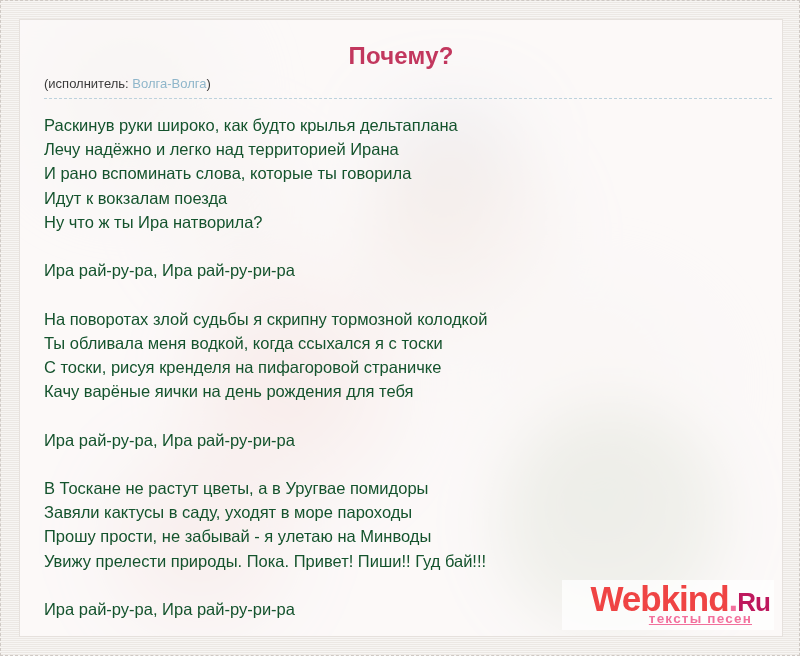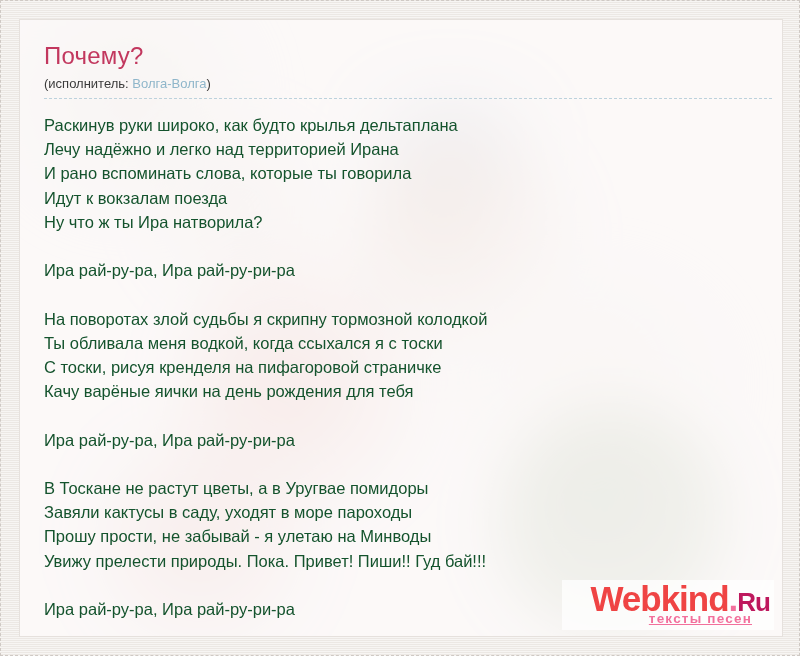--- a/index.html
+++ b/index.html
@@ -78,24 +78,25 @@
   #content {
     position: absolute;
     inset: 0;
     padding: 22px 24px 0 24px;
     box-sizing: border-box;
   }
 
   #song-title {
     margin: 0;
     font-size: 24px;
-    font-weight: normal;
+    font-weight: bold;
     line-height: 28px;
     color: #c2375e;
     letter-spacing: 0.2px;
+    text-align: center;
   }
 
   #artist-line {
     margin: 4px 0 0 0;
     font-size: 13px;
     line-height: 19px;
     color: #3b3b3b;
   }
   #artist-link {
     color: #8fb6ca;

